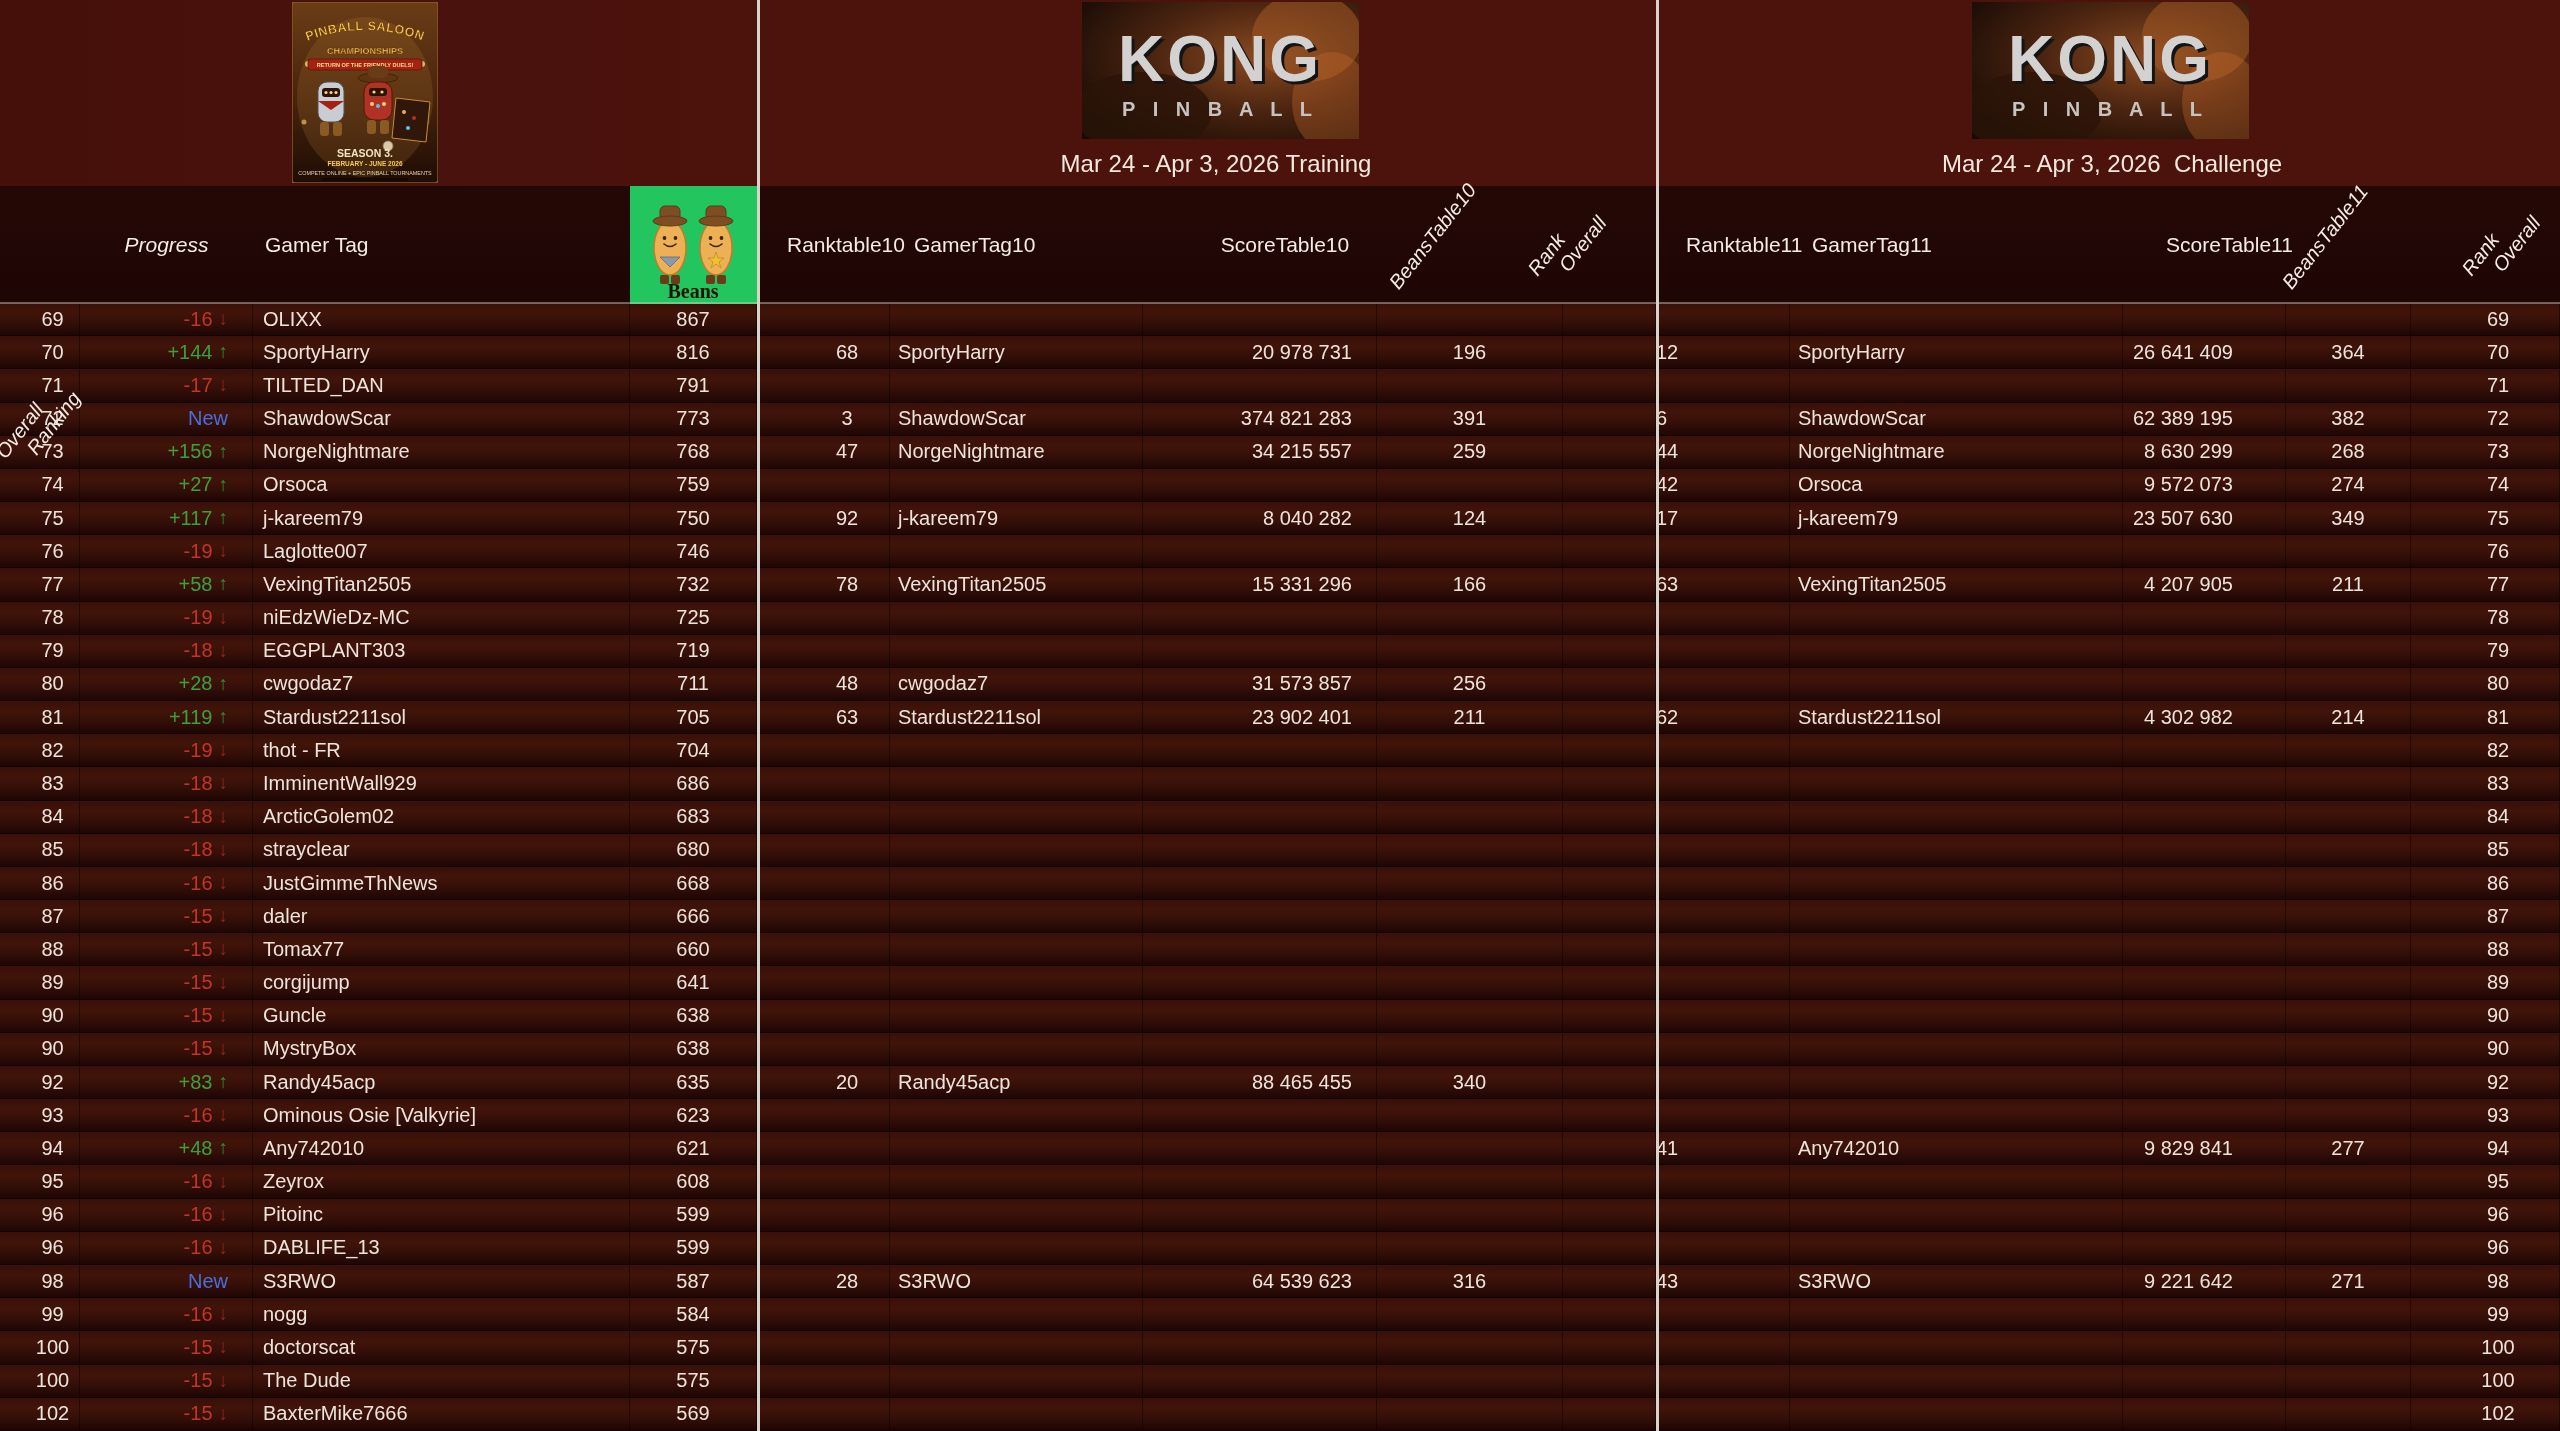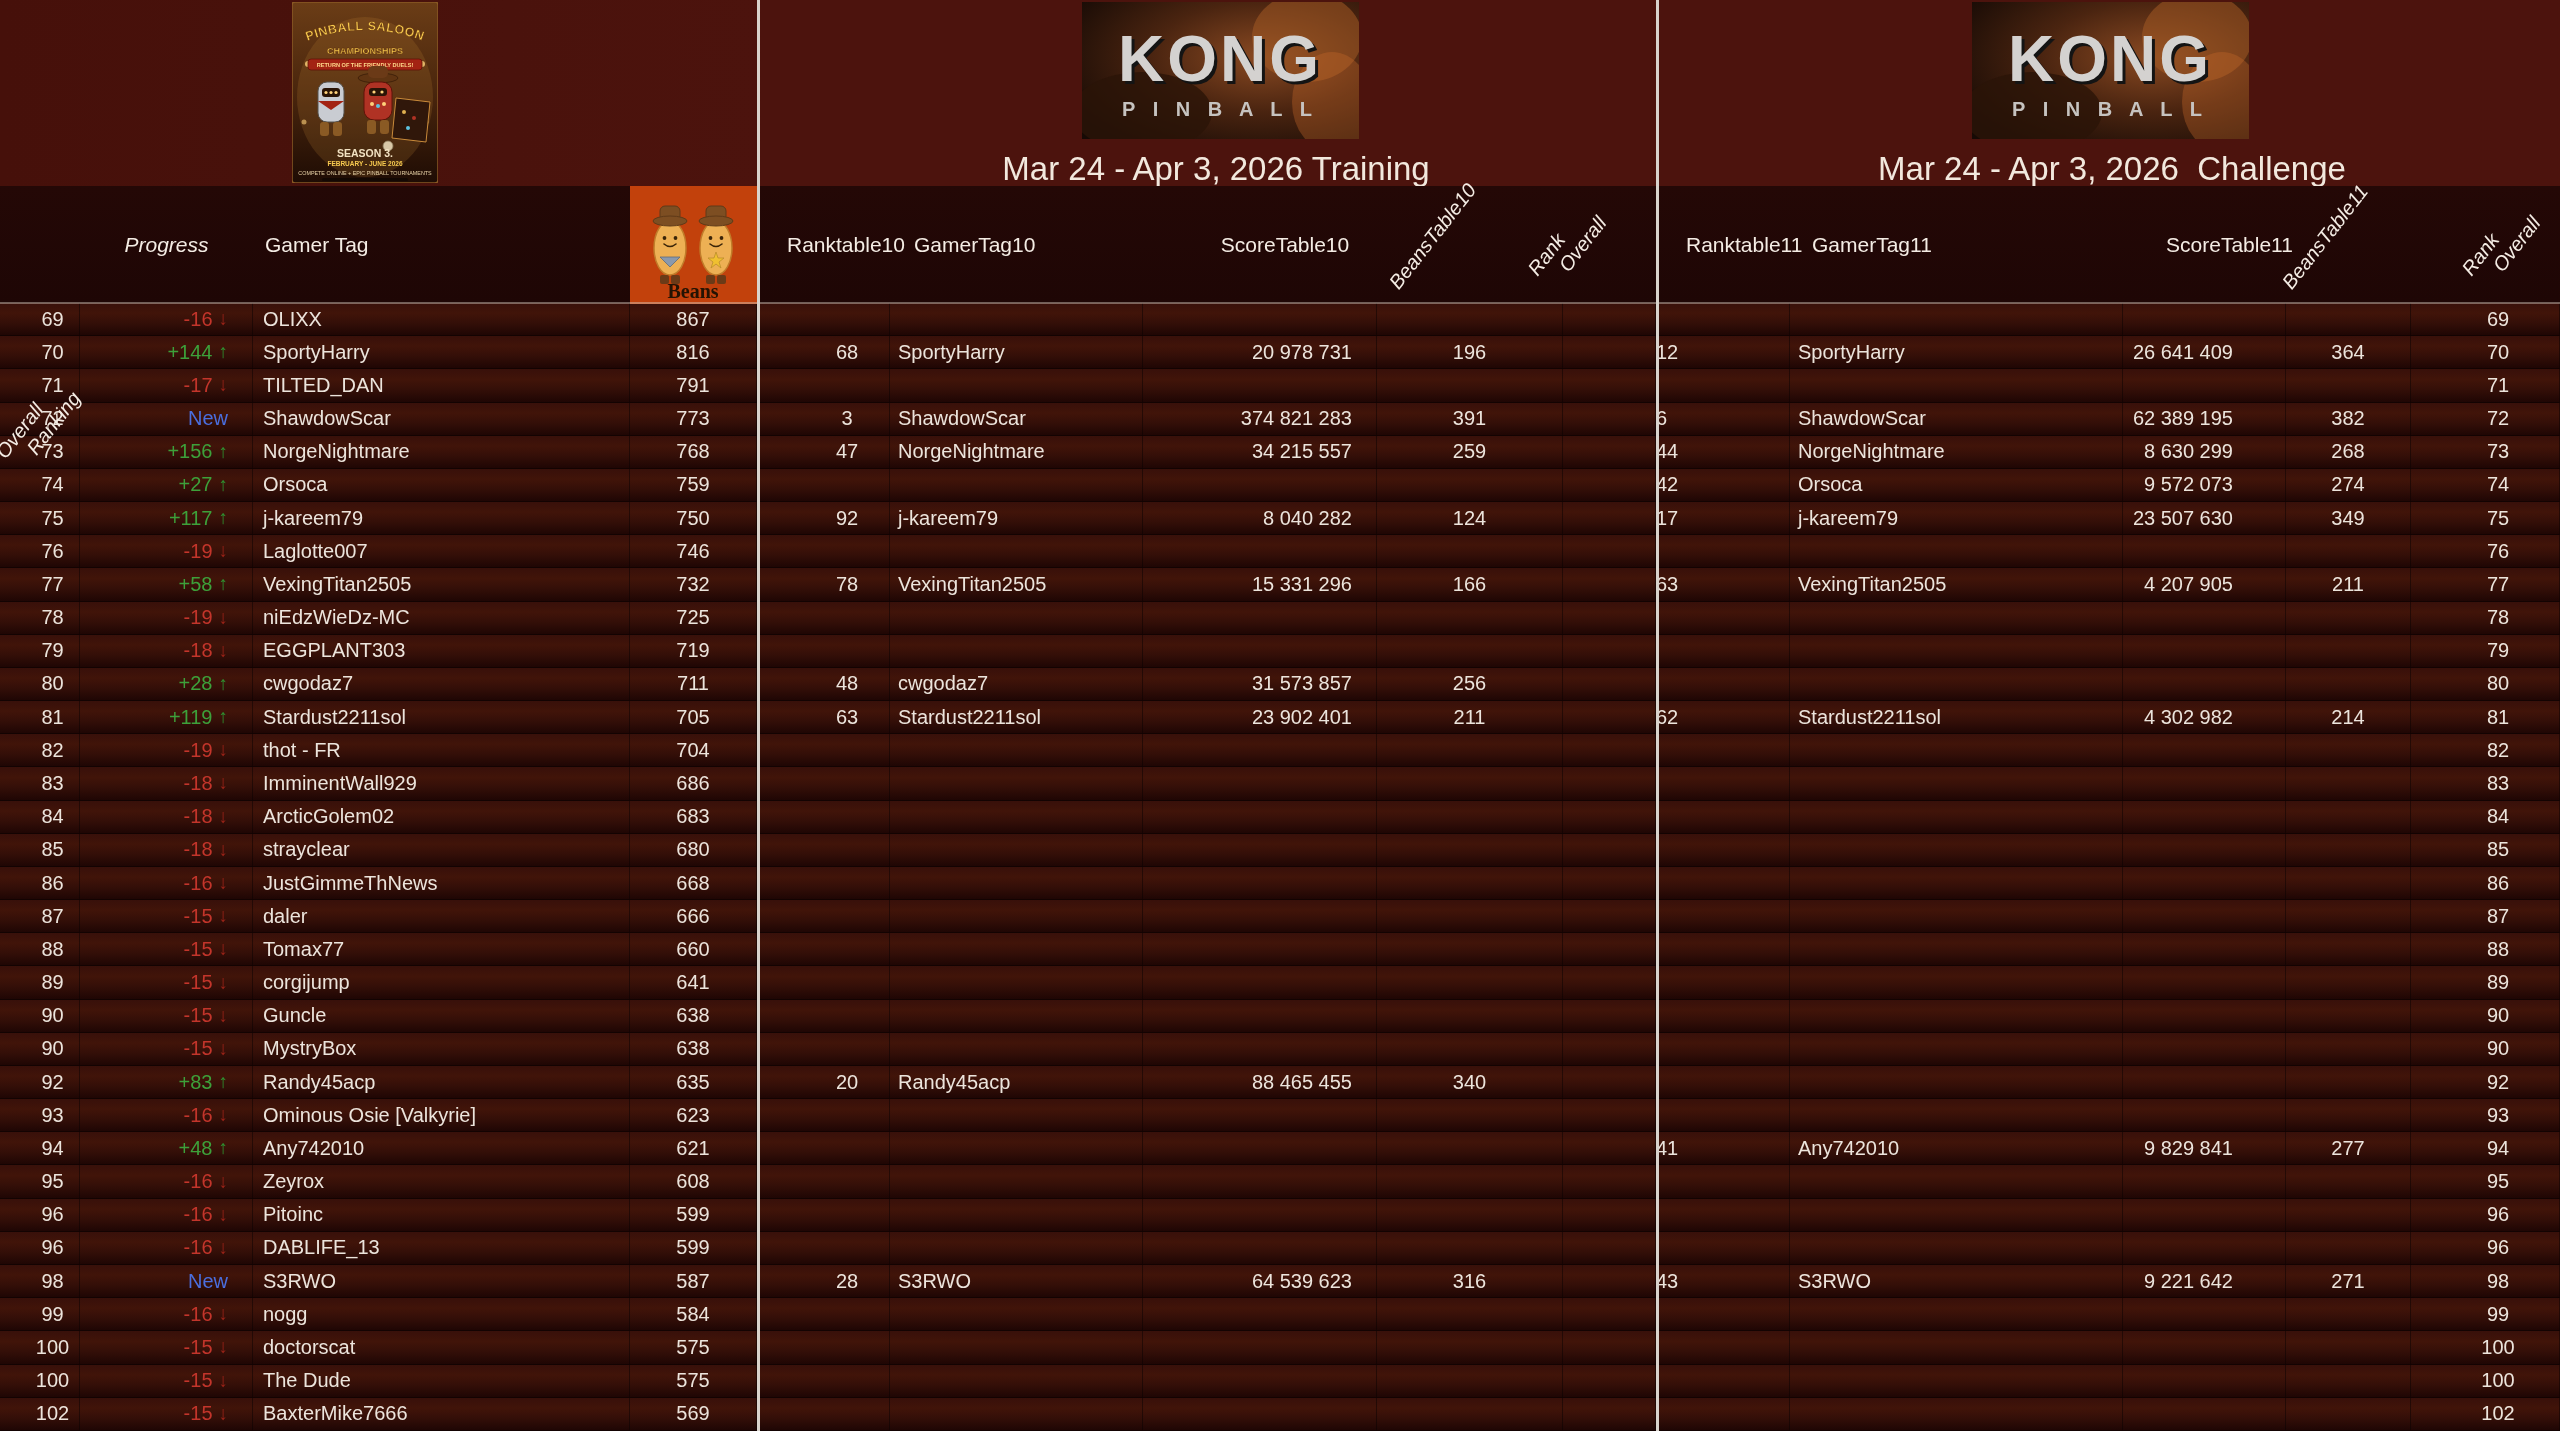--- a/index.html
+++ b/index.html
@@ -6,39 +6,39 @@
   body{
     width:2560px;height:1431px;position:relative;overflow:hidden;
     background:#1c0503;
     font-family:"Liberation Sans","DejaVu Sans",sans-serif;
     -webkit-font-smoothing:antialiased;
   }
   
   .band{position:absolute;left:0;top:0;width:2560px;height:186px;
     background:linear-gradient(90deg,#46100a 0%,#4c130d 30%,#4c130d 100%);
     border-bottom:2px solid #260a05;z-index:1;}
-  .title{position:absolute;top:150px;height:32px;color:#f2e8dd;font-size:33px;
+  .title{position:absolute;top:150px;height:32px;color:#f2e8dd;font-size:24px;
     text-align:center;white-space:pre;z-index:2;}
   .title10{left:916px;width:600px;}
   .title11{left:1812px;width:600px;}
   .kong{position:absolute;top:2px;width:277px;height:137px;z-index:2;text-align:right;}
   .kong1{left:1082px;} .kong2{left:1972px;}
   .poster{position:absolute;left:292px;top:2px;width:146px;height:181px;z-index:2;}
   
   .hdr{position:absolute;left:0;top:186px;width:2560px;height:117px;
     background:linear-gradient(180deg,#240806 0%,#1e0605 100%);z-index:3;}
   .hlabel{position:absolute;color:#f4ece4;font-size:21px;white-space:nowrap;
     top:0;height:117px;display:flex;align-items:center;}
   .hcenter{justify-content:center;}
   .rot{position:absolute;color:#f4ece4;font-size:20px;font-style:italic;
     white-space:nowrap;transform:rotate(-52deg);transform-origin:0 100%;
     line-height:22px;z-index:4;}
   .rot .l2{margin-left:22px;display:block;}
   .beans-cell{position:absolute;left:630px;top:186px;width:127px;height:118px;
-    background:#c2410c;z-index:4;}
+    background:#22c55e;z-index:4;}
   .hline{position:absolute;left:0;top:302px;width:2560px;height:2px;
     background:rgba(214,203,192,0.45);z-index:5;}
   
   .vline{position:absolute;top:0;width:3px;height:1431px;background:#d9d3cc;z-index:6;}
   .v1{left:757px;} .v2{left:1656px;}
   
   #grid{position:absolute;left:0;top:303px;width:2560px;display:grid;
     grid-template-columns:80px 173px 377px 127px 133px 253px 234px 186px 93px 134px 333px 163px 125px 149px;
     grid-auto-rows:33.18px;z-index:2;}
   #grid .cell{

